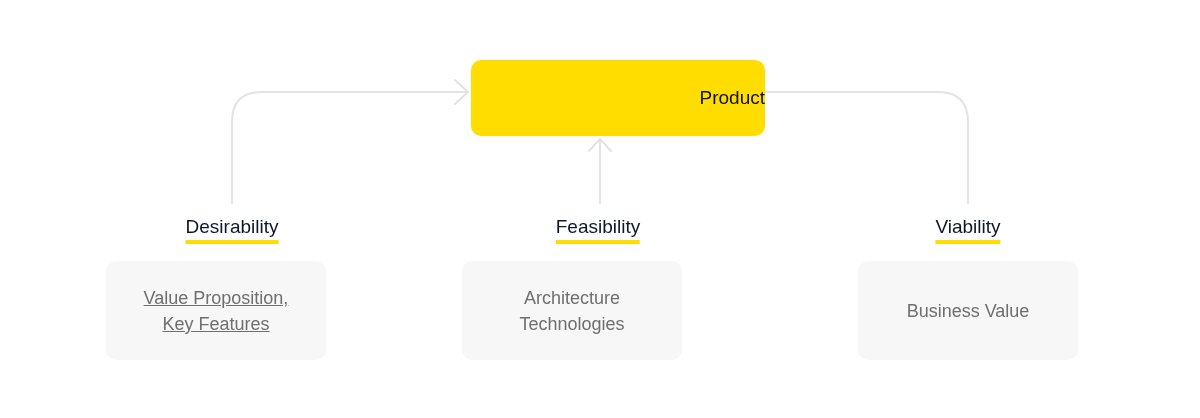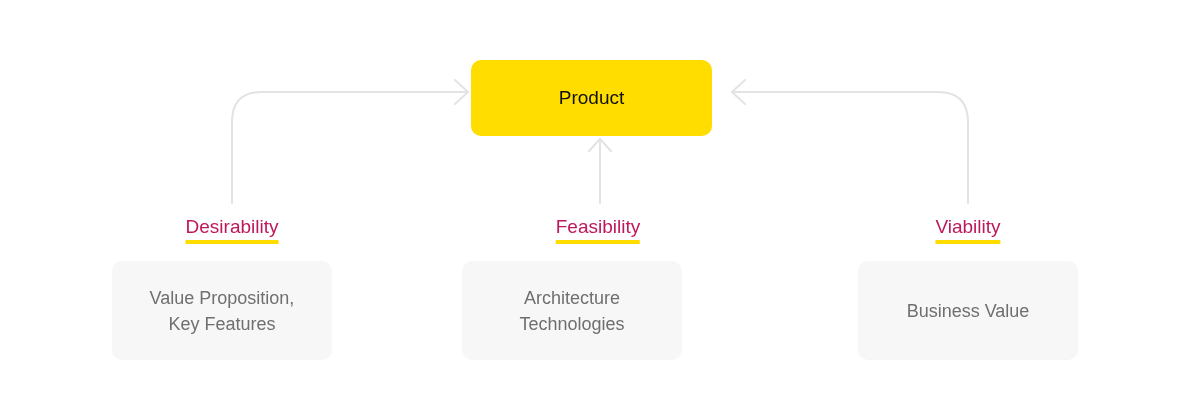--- a/index.html
+++ b/index.html
@@ -18,35 +18,35 @@
       position: absolute;
       left: 0;
       top: 0;
       width: 1200px;
       height: 418px;
     }
     .product-box {
       position: absolute;
       left: 471px;
       top: 60px;
-      width: 241px;
+      width: 294px;
       height: 76px;
       border-radius: 10px;
       display: flex;
       align-items: center;
-      justify-content: center;
+      justify-content: flex-end;
       font-size: 19px;
       color: #111111;
     }
     .pillar-label {
       position: absolute;
       top: 216px;
       transform: translateX(-50%);
       font-size: 19px;
-      color: #be185d;
+      color: #0f172a;
       padding-bottom: 5px;
       white-space: nowrap;
       line-height: 22px;
     }
     .pillar-label .underline {
       position: absolute;
       left: 0;
       right: 0;
       bottom: -1px;
       height: 4px;
@@ -87,21 +87,21 @@
 </svg>
 
 <div class="product-box" id="product-box" style="background: rgb(255, 221, 0);">
   <span>Product</span>
 </div>
 
 <div class="pillar-label" style="left:232px;">
   <span>Desirability</span>
   <span class="underline accent-bg" style="background: rgb(255, 221, 0);"></span>
 </div>
-<div class="detail-box" style="left:112px;">
+<div class="detail-box" style="left:106px;text-decoration:underline;">
   <span>Value Proposition,
 Key Features</span>
 </div>
 
 <div class="pillar-label" style="left:598px;text-align:center;">
   <span>Feasibility</span>
   <span class="underline accent-bg" style="background: rgb(255, 221, 0);"></span>
 </div>
 <div class="detail-box" style="left:462px;">
   <span>Architecture

